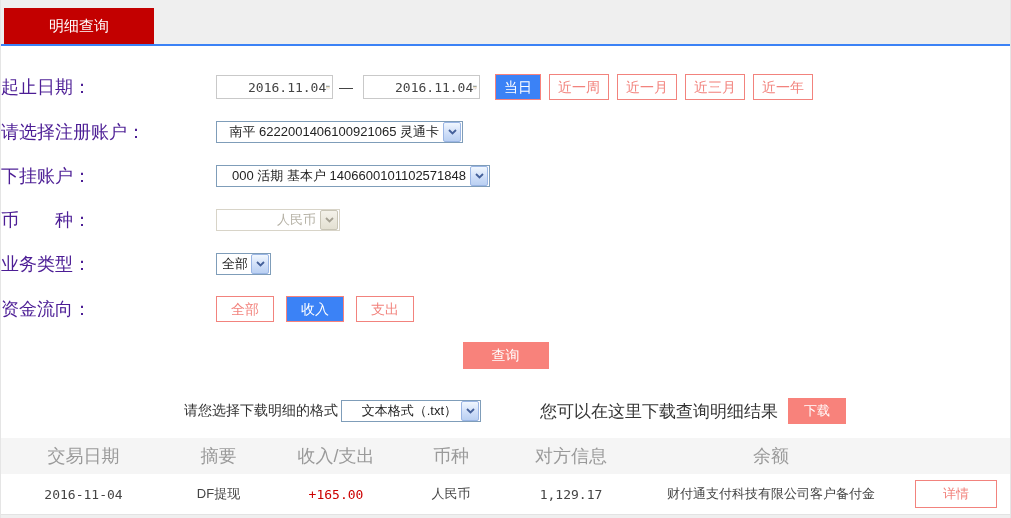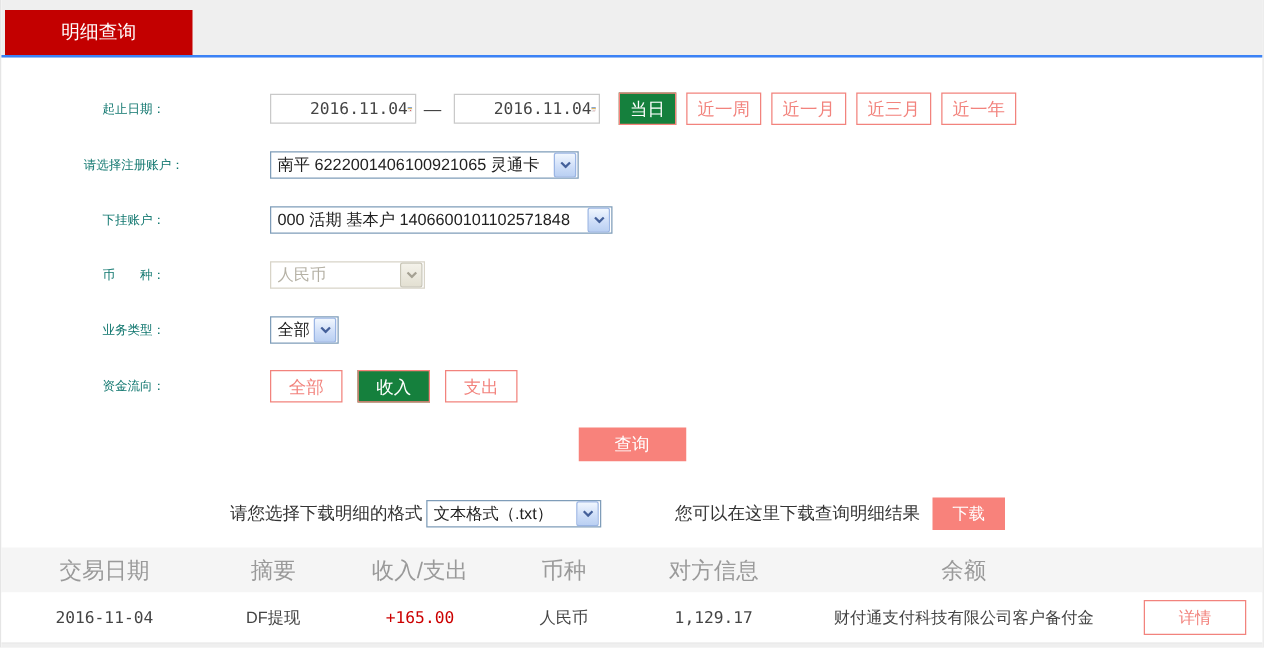--- a/index.html
+++ b/index.html
@@ -7,54 +7,54 @@
   .page{width:1011px;height:518px;box-sizing:border-box;background:#fff;
         border-left:1px solid #e5e5e5;border-right:1px solid #e5e5e5;
         overflow:hidden;position:relative;}
   
   .tabbar{background:#efefef;padding:8px 0 0 3px;border-bottom:2px solid #3b82f6;}
   .tab{width:150px;height:36px;background:#c30000;color:#fff;font-size:15px;
        text-align:center;line-height:36px;cursor:pointer;}
   
   .form{padding-top:28px;}
   .frow{min-height:24px;margin-bottom:20px;display:flex;align-items:center;}
-  .flabel{width:212px;text-align:center;font-size:10px;color:#0f766e;flex:0 0 212px;white-space:pre;}
+  .flabel{width:212px;text-align:left;font-size:18px;color:#4c1d95;flex:0 0 212px;white-space:pre;}
   
   .date-input{width:117px;height:24px;border:1px solid #c9c9c9;background:#fff;
               display:flex;align-items:center;box-sizing:border-box;margin-left:3px;cursor:text;padding-left:31px;}
   .date-input .dval{flex:1;text-align:center;font-size:13px;color:#444;
                     font-family:"DejaVu Sans Mono",monospace;}
   .cal{width:20px;height:19px;margin-right:2px;display:block;cursor:pointer;}
   .dash{margin:0 7px 0 6px;color:#444;font-size:14px;}
   
   .pill{height:26px;padding:0 8px;font-size:14px;background:#fff;
         border:1px solid #f2837d;color:#f2837d;cursor:pointer;
         font-family:inherit;line-height:24px;box-sizing:border-box;}
-  .pill.filled{background:#15803d;border-color:#f8827b;color:#fff;}
+  .pill.filled{background:#3b82f6;border-color:#f8827b;color:#fff;}
   .pill.q{margin-left:8px;}
   .pill.q:first-of-type{margin-left:15px;}
   .pill.flow{margin-right:12px;padding:0 14px;}
   
   .xpsel{height:22px;border:1px solid #7f9db9;background:#fff;display:inline-flex;
          align-items:center;font-size:13px;color:#222;padding-left:5px;
          box-sizing:border-box;margin-left:3px;cursor:pointer;}
-  .xpsel .val{flex:1;white-space:nowrap;overflow:hidden;}
+  .xpsel .val{flex:1;white-space:nowrap;overflow:hidden;text-align:right;}
   .xpsel .arr{width:16px;height:18px;margin:0 1px 0 4px;border:1px solid #9ab5e4;border-radius:2px;
               background:linear-gradient(#f1f7fe,#cdddf8 60%,#bad0f2);
               display:flex;align-items:center;justify-content:center;flex:0 0 16px;}
   .xpsel.disabled{border-color:#d8d4c8;color:#b5b1a5;cursor:default;}
   .xpsel.disabled .arr{border-color:#c8c5b6;background:linear-gradient(#f4f2ea,#e3e0d2);}
   
   .qrow{text-align:center;margin:19px 0 0 0;}
   .query-btn{width:86px;height:27px;background:#f8827b;border:none;color:#fff;
              font-size:14px;font-family:inherit;cursor:pointer;}
   
   .dlrow{display:flex;align-items:center;margin:30px 0 0 183px;height:24px;}
   .dlrow .dlabel{font-size:14px;color:#333;}
-  .hint{font-size:14px;color:#333;margin-left:59px;}
+  .hint{font-size:17px;color:#333;margin-left:59px;}
   .dl-btn{width:58px;height:26px;background:#f8827b;border:none;color:#fff;
           font-size:13px;font-family:inherit;margin-left:10px;cursor:pointer;}
   
   .tbl{margin-top:15px;}
   .trow{display:grid;grid-template-columns:165px 105px 130px 100px 140px 260px 110px;
         align-items:center;}
   .thead{background:#f5f5f5;height:36px;color:#9a9a9a;font-size:18px;}
   .tdata{height:40px;border-bottom:1px solid #e3e3e3;font-size:13px;color:#444;background:#fff;}
   .cell{text-align:center;}
   .num{font-family:"DejaVu Sans Mono",monospace;}

